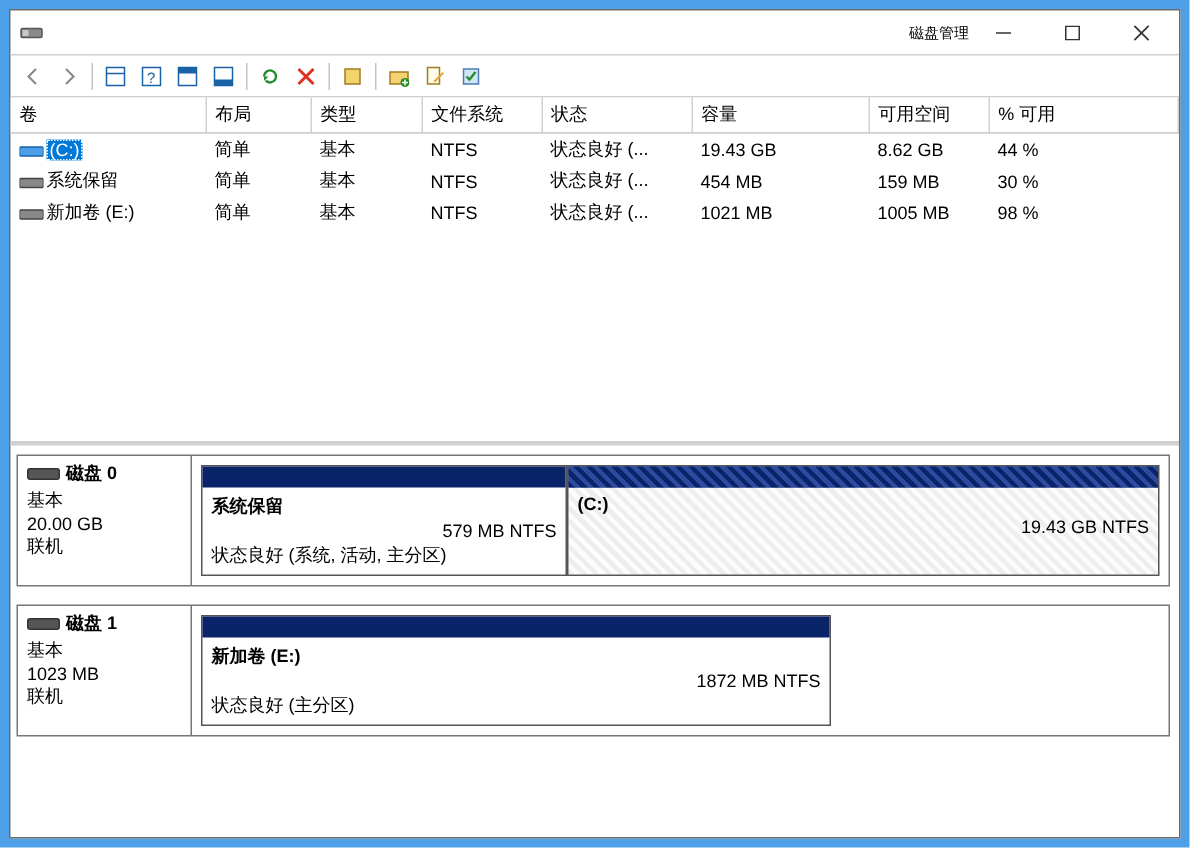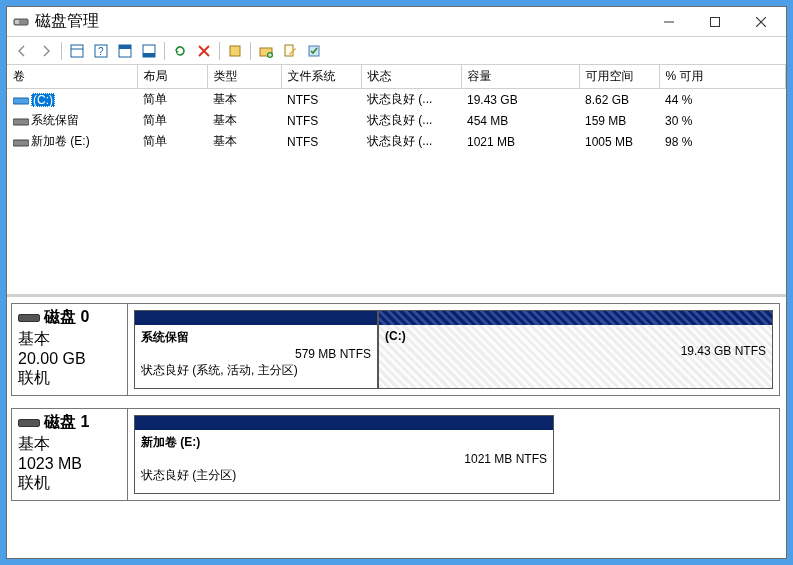--- a/index.html
+++ b/index.html
@@ -24,21 +24,21 @@
   align-items: center;
   height: 30px;
   padding: 0 2px 0 6px;
   border-bottom: 1px solid #d0d0d0;
 }
 .title-icon {
   width: 16px; height: 16px;
   margin-right: 6px;
   display: flex; align-items: center; justify-content: center;
 }
-.tb-text { flex: 1; font-size: 16px; }
+.tb-text { flex: 1; font-size: 10px; text-align: right; }
 .window-controls { display: flex; }
 .win-btn {
   width: 46px; height: 28px;
   display: flex; align-items: center; justify-content: center;
   color: #333;
 }
 
 .menubar {
   display: flex;
   padding: 2px 4px;
@@ -100,21 +100,21 @@
 }
 .disk-row {
   display: flex;
   margin-bottom: 12px;
   border: 1px solid #777;
 }
 .disk-label {
   width: 116px;
   padding: 3px 6px 6px 6px;
   border-right: 1px solid #777;
-  font-size: 16px;
+  font-size: 12px;
 }
 .disk-label .disk-name { font-weight: bold; margin-bottom: 1px; }
 .disk-icon-small {
   display: inline-block;
   width: 22px; height: 8px;
   background: #555;
   border: 1px solid #333;
   border-radius: 2px;
   margin-right: 4px;
   vertical-align: middle;
@@ -360,21 +360,21 @@
         <div class="disk-name"><span class="disk-icon-small"></span><span>磁盘 1</span></div>
         <div>基本</div>
         <div>1023 MB</div>
         <div>联机</div>
       </div>
       <div class="disk-partitions">
         <div class="partition" style="flex:0 0 420px">
           <div class="part-header"></div>
           <div class="part-body">
             <div class="pname">新加卷  (E:)</div>
-            <div class="psize">1021 MB NTFS</div>
+            <div class="psize">1872 MB NTFS</div>
             <div class="pstatus">状态良好 (主分区)</div>
           </div>
         </div>
       </div>
     </div>
 
   </div>
 
 </div>
 

